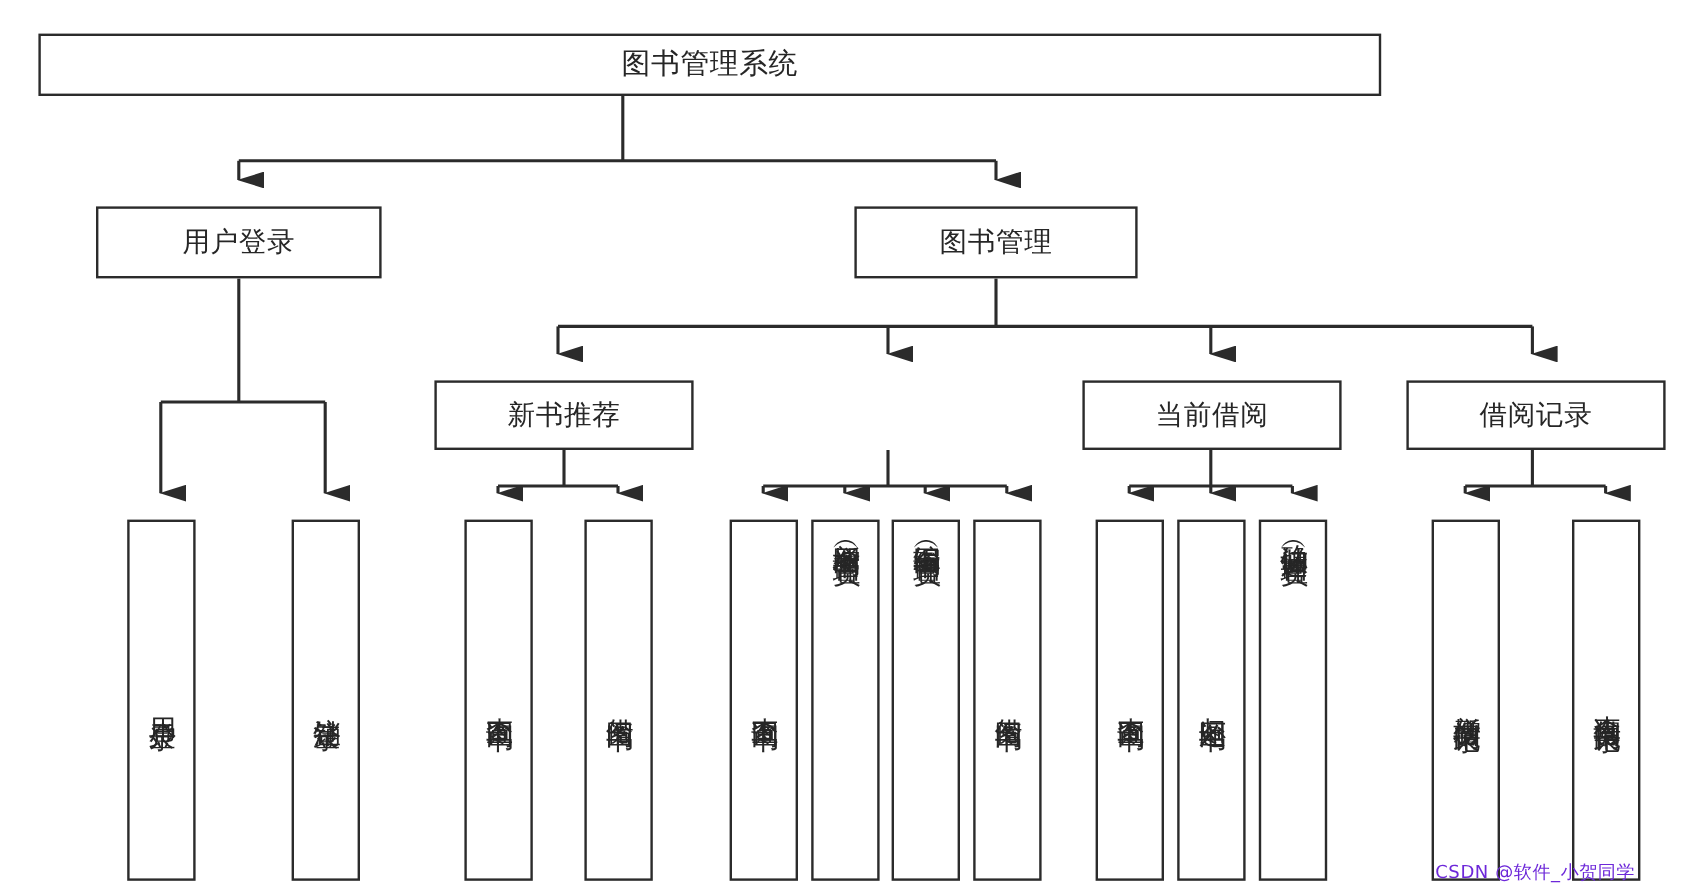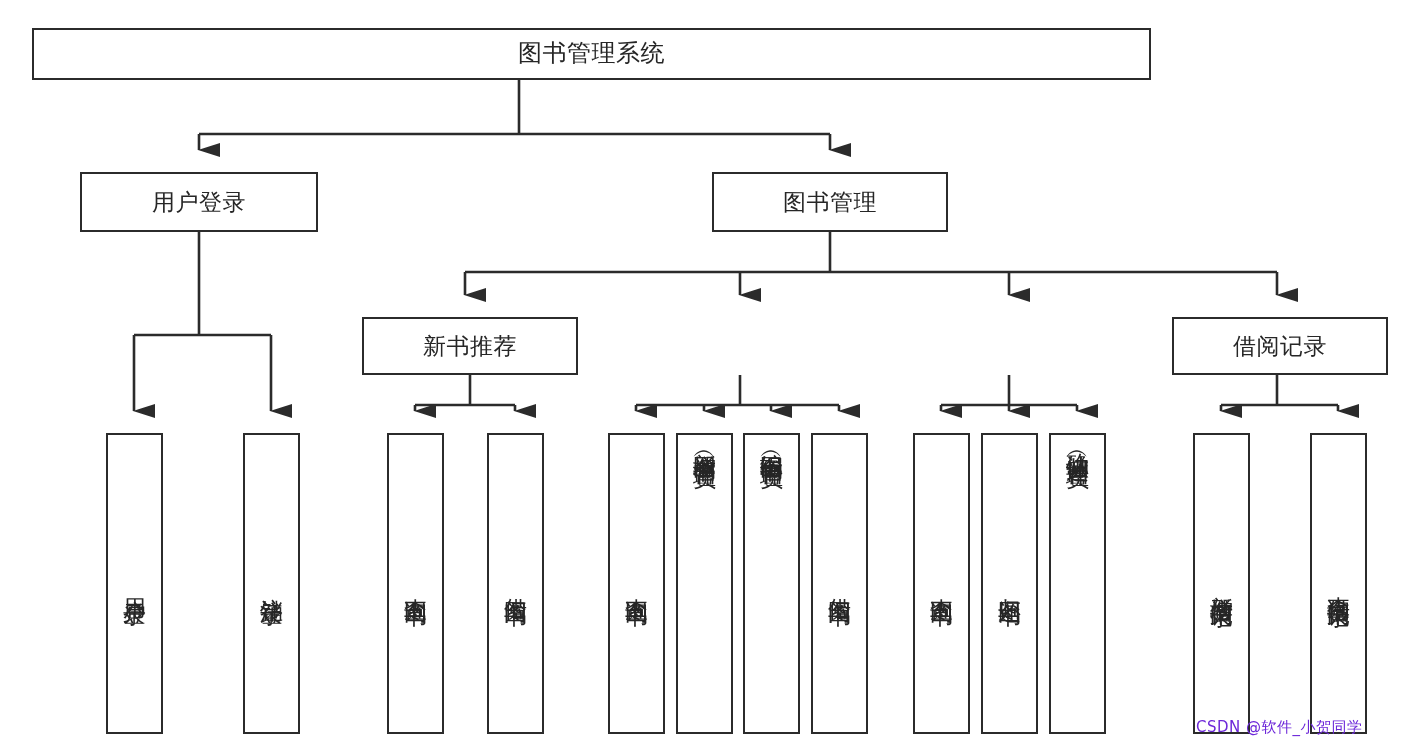--- a/index.html
+++ b/index.html
@@ -123,20 +123,23 @@
   <div class="node horiz" style="left:80px;top:172px;width:238px;height:60px;">
     <span class="lbl">用户登录</span>
   </div>
   <div class="node horiz" style="left:712px;top:172px;width:236px;height:60px;">
     <span class="lbl">图书管理</span>
   </div>
 
   <div class="node horiz" style="left:362px;top:317px;width:216px;height:58px;">
     <span class="lbl">新书推荐</span>
   </div>
+  <div class="node horiz" style="left:902px;top:317px;width:216px;height:58px;">
+    <span class="lbl">当前借阅</span>
+  </div>
   <div class="node horiz" style="left:1172px;top:317px;width:216px;height:58px;">
     <span class="lbl">借阅记录</span>
   </div>
 
   <div class="node vert mid" style="left:106px;top:433px;width:57px;height:301px;">
     <span class="lbl">用户登录</span>
   </div>
   <div class="node vert mid" style="left:243px;top:433px;width:57px;height:301px;">
     <span class="lbl">注销登录</span>
   </div>

